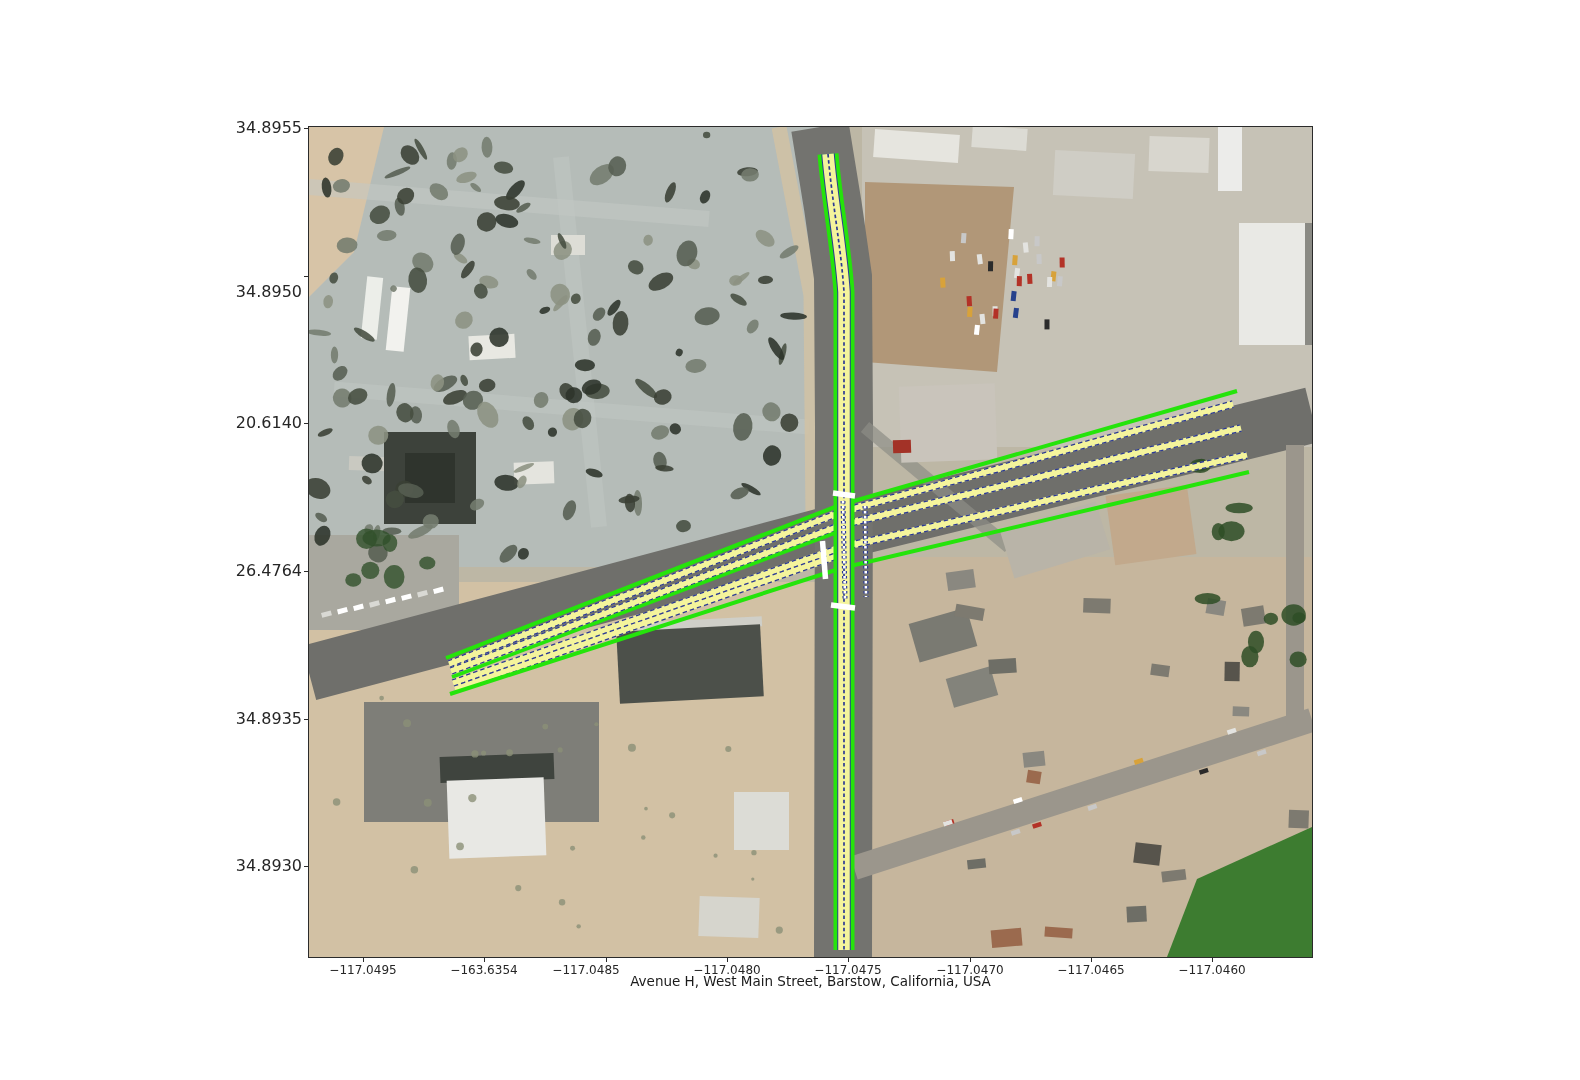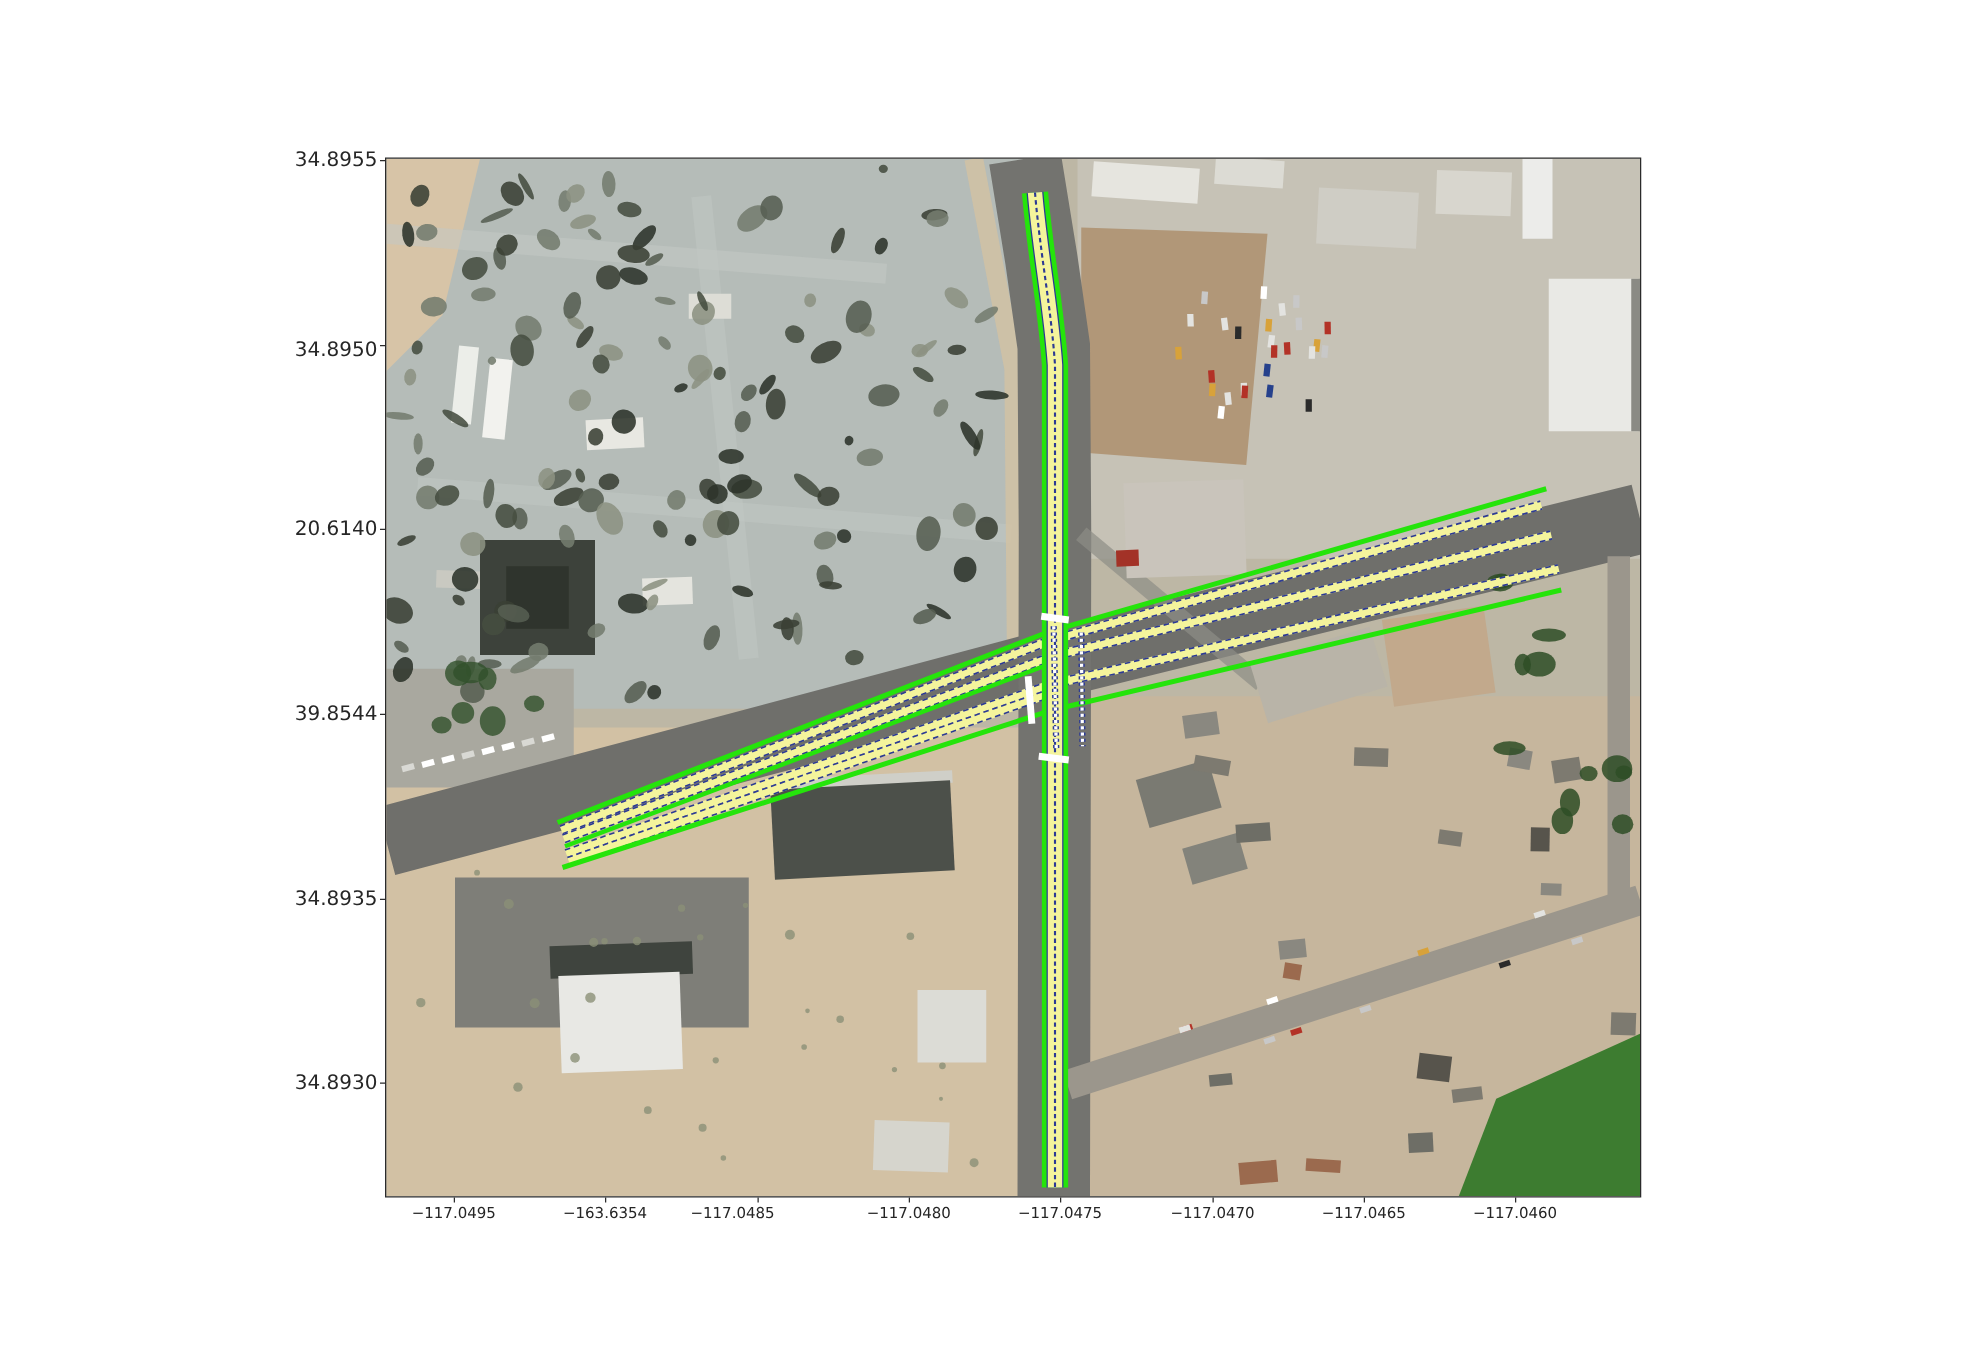--- a/index.html
+++ b/index.html
@@ -352,23 +352,23 @@
           <path d="M 556.0,379.0 L 557.0,470.0" fill="none" stroke="#2c3a94" stroke-width="5" stroke-dasharray="2.5 2.5"></path>
           <path d="M 556.0,379.0 L 557.0,470.0" fill="none" stroke="#ffffff" stroke-width="2.6" stroke-dasharray="2.5 2.5"></path>
           <path d="M 524.0,366.0 L 546.0,369.0" fill="none" stroke="#ffffff" stroke-width="5.5"></path>
           <path d="M 522.0,478.0 L 546.0,481.0" fill="none" stroke="#ffffff" stroke-width="5.5"></path>
           <path d="M 513.5,414.0 L 516.5,452.0" fill="none" stroke="#ffffff" stroke-width="5.5"></path>
         </g>
       </svg>
   </div>
 
   <span class="ytl" style="left:230px;top:120px">34.8955</span>
-  <span class="ytl" style="left:230px;top:272px">34.8950</span>
+  <span class="ytl" style="left:230px;top:284px">34.8950</span>
   <span class="ytl" style="left:230px;top:415px">20.6140</span>
-  <span class="ytl" style="left:230px;top:563px">39.8544</span>
+  <span class="ytl" style="left:230px;top:563px">26.4764</span>
   <span class="ytl" style="left:230px;top:711px">34.8935</span>
   <span class="ytl" style="left:230px;top:858px">34.8930</span>
 
   <span class="ytm" style="left:304px;top:128px"></span>
   <span class="ytm" style="left:304px;top:276px"></span>
   <span class="ytm" style="left:304px;top:423px"></span>
   <span class="ytm" style="left:304px;top:571px"></span>
   <span class="ytm" style="left:304px;top:719px"></span>
   <span class="ytm" style="left:304px;top:866px"></span>
 
@@ -383,13 +383,14 @@
 
   <span class="xtl" style="left:318px;top:962px">−117.0495</span>
   <span class="xtl" style="left:439px;top:962px">−163.6354</span>
   <span class="xtl" style="left:541px;top:962px">−117.0485</span>
   <span class="xtl" style="left:682px;top:962px">−117.0480</span>
   <span class="xtl" style="left:803px;top:962px">−117.0475</span>
   <span class="xtl" style="left:925px;top:962px">−117.0470</span>
   <span class="xtl" style="left:1046px;top:962px">−117.0465</span>
   <span class="xtl" style="left:1167px;top:962px">−117.0460</span>
 
+  <div class="caption">Avenue H, West Main Street, Barstow, California, USA</div>
 </div>
 
 </body></html>

